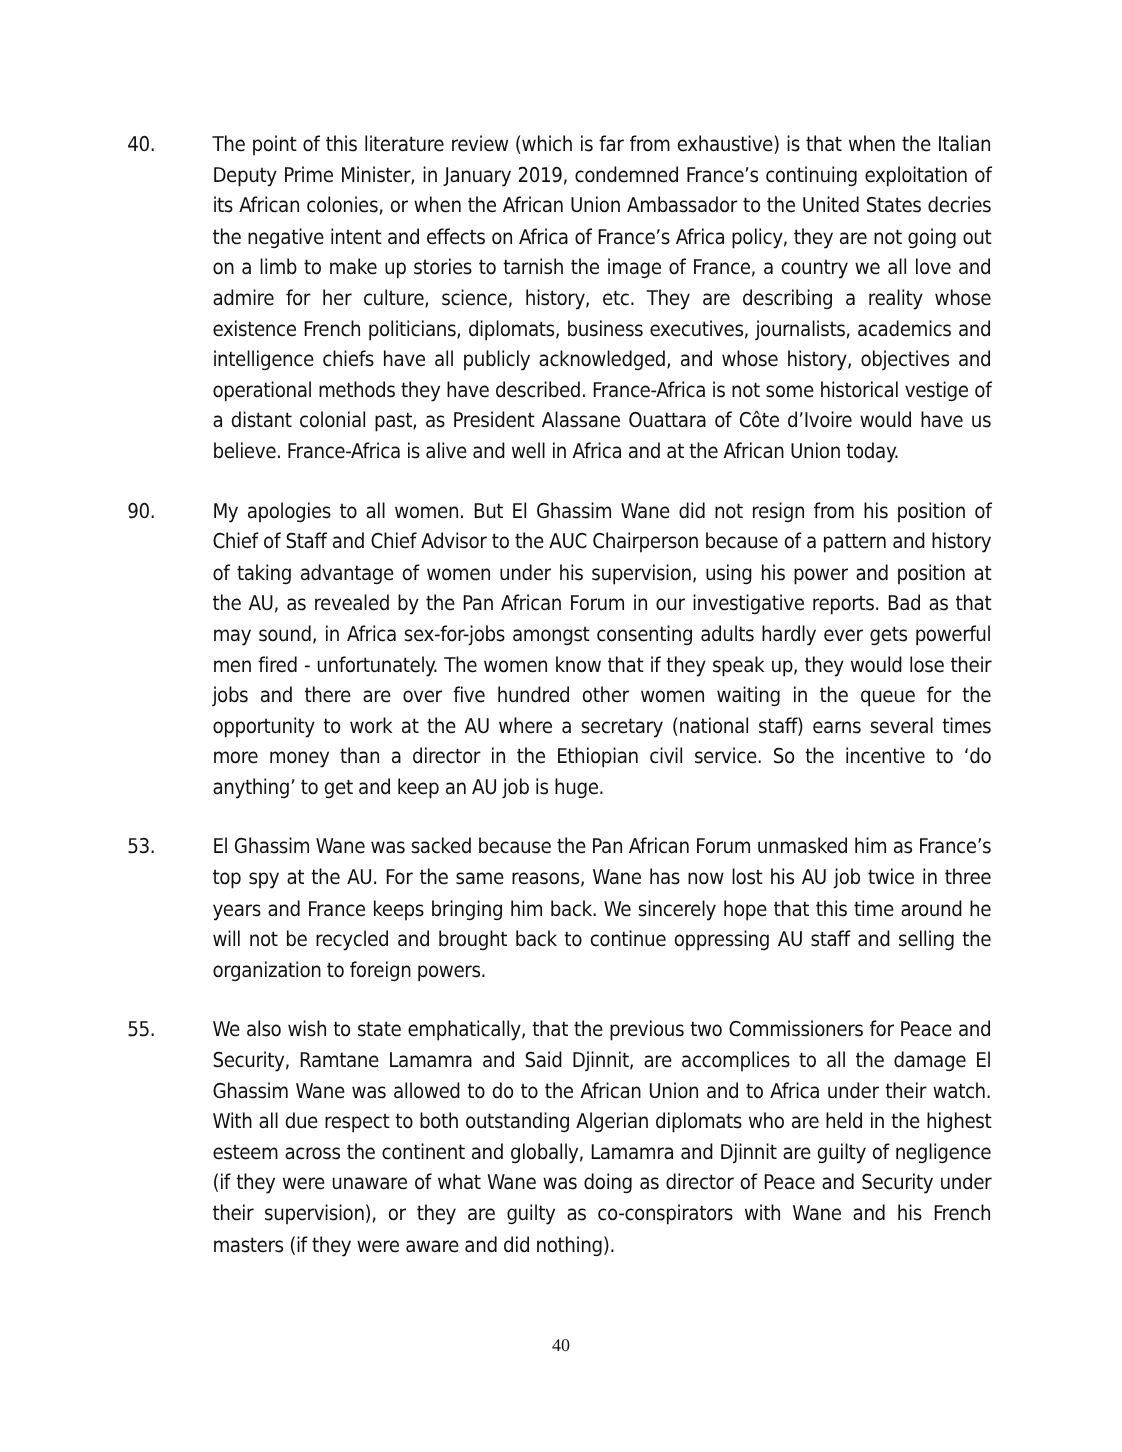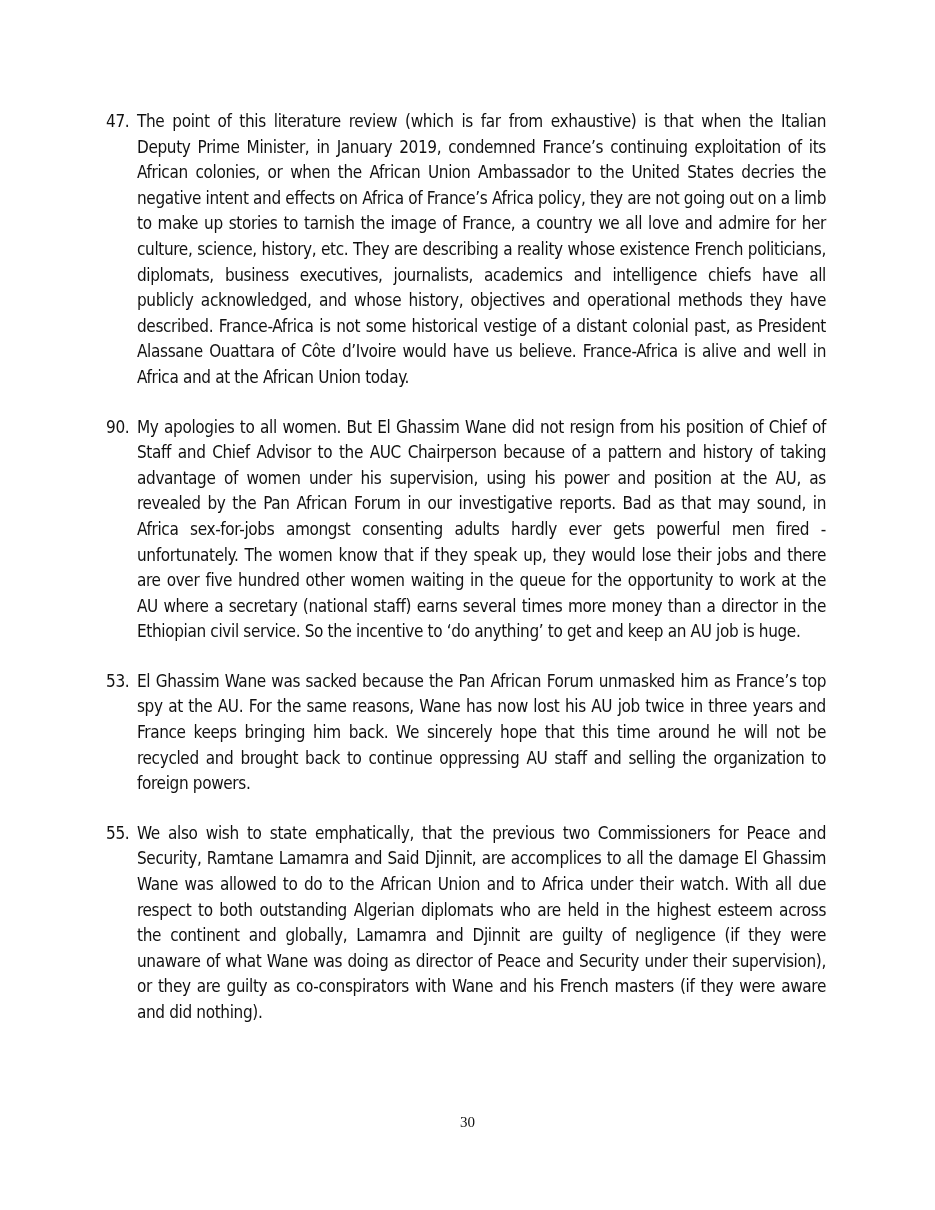--- a/index.html
+++ b/index.html
@@ -42,54 +42,55 @@
   .para-num {
     position: absolute;
     left: 0;
     top: 0;
     width: 31px;
     text-align: left;
     letter-spacing: -0.3px;
   }
   .para-text {
     display: block;
+    margin-left: 40px;
   }
   .page-number {
     position: absolute;
     left: 0;
     width: 935px;
     top: 1114px;
     text-align: center;
     font-size: 15px;
     font-family: "Liberation Serif", "DejaVu Serif", serif;
     color: #111111;
   }
 </style>
 </head>
 <body>
 
 <div class="page">
   <div class="content">
 
     <div class="para">
-      <span class="para-num">47.</span>
+      <span class="para-num">40.</span>
       <span class="para-text">The point of this literature review (which is far from exhaustive) is that when the Italian Deputy Prime Minister, in January 2019, condemned France’s continuing exploitation of its African colonies, or when the African Union Ambassador to the United States decries the negative intent and effects on Africa of France’s Africa policy, they are not going out on a limb to make up stories to tarnish the image of France, a country we all love and admire for her culture, science, history, etc. They are describing a reality whose existence French politicians, diplomats, business executives, journalists, academics and intelligence chiefs have all publicly acknowledged, and whose history, objectives and operational methods they have described. France-Africa is not some historical vestige of a distant colonial past, as President Alassane Ouattara of Côte d’Ivoire would have us believe. France-Africa is alive and well in Africa and at the African Union today.</span>
     </div>
 
     <div class="para">
       <span class="para-num">90.</span>
       <span class="para-text">My apologies to all women. But El Ghassim Wane did not resign from his position of Chief of Staff and Chief Advisor to the AUC Chairperson because of a pattern and history of taking advantage of women under his supervision, using his power and position at the AU, as revealed by the Pan African Forum in our investigative reports. Bad as that may sound, in Africa sex-for-jobs amongst consenting adults hardly ever gets powerful men fired - unfortunately. The women know that if they speak up, they would lose their jobs and there are over five hundred other women waiting in the queue for the opportunity to work at the AU where a secretary (national staff) earns several times more money than a director in the Ethiopian civil service. So the incentive to ‘do anything’ to get and keep an AU job is huge.</span>
     </div>
 
     <div class="para">
       <span class="para-num">53.</span>
       <span class="para-text">El Ghassim Wane was sacked because the Pan African Forum unmasked him as France’s top spy at the AU. For the same reasons, Wane has now lost his AU job twice in three years and France keeps bringing him back. We sincerely hope that this time around he will not be recycled and brought back to continue oppressing AU staff and selling the organization to foreign powers.</span>
     </div>
 
     <div class="para">
       <span class="para-num">55.</span>
       <span class="para-text">We also wish to state emphatically, that the previous two Commissioners for Peace and Security, Ramtane Lamamra and Said Djinnit, are accomplices to all the damage El Ghassim Wane was allowed to do to the African Union and to Africa under their watch. With all due respect to both outstanding Algerian diplomats who are held in the highest esteem across the continent and globally, Lamamra and Djinnit are guilty of negligence (if they were unaware of what Wane was doing as director of Peace and Security under their supervision), or they are guilty as co-conspirators with Wane and his French masters (if they were aware and did nothing).</span>
     </div>
 
   </div>
 
-  <div class="page-number">30</div>
+  <div class="page-number">40</div>
 </div>
 
 </body></html>

